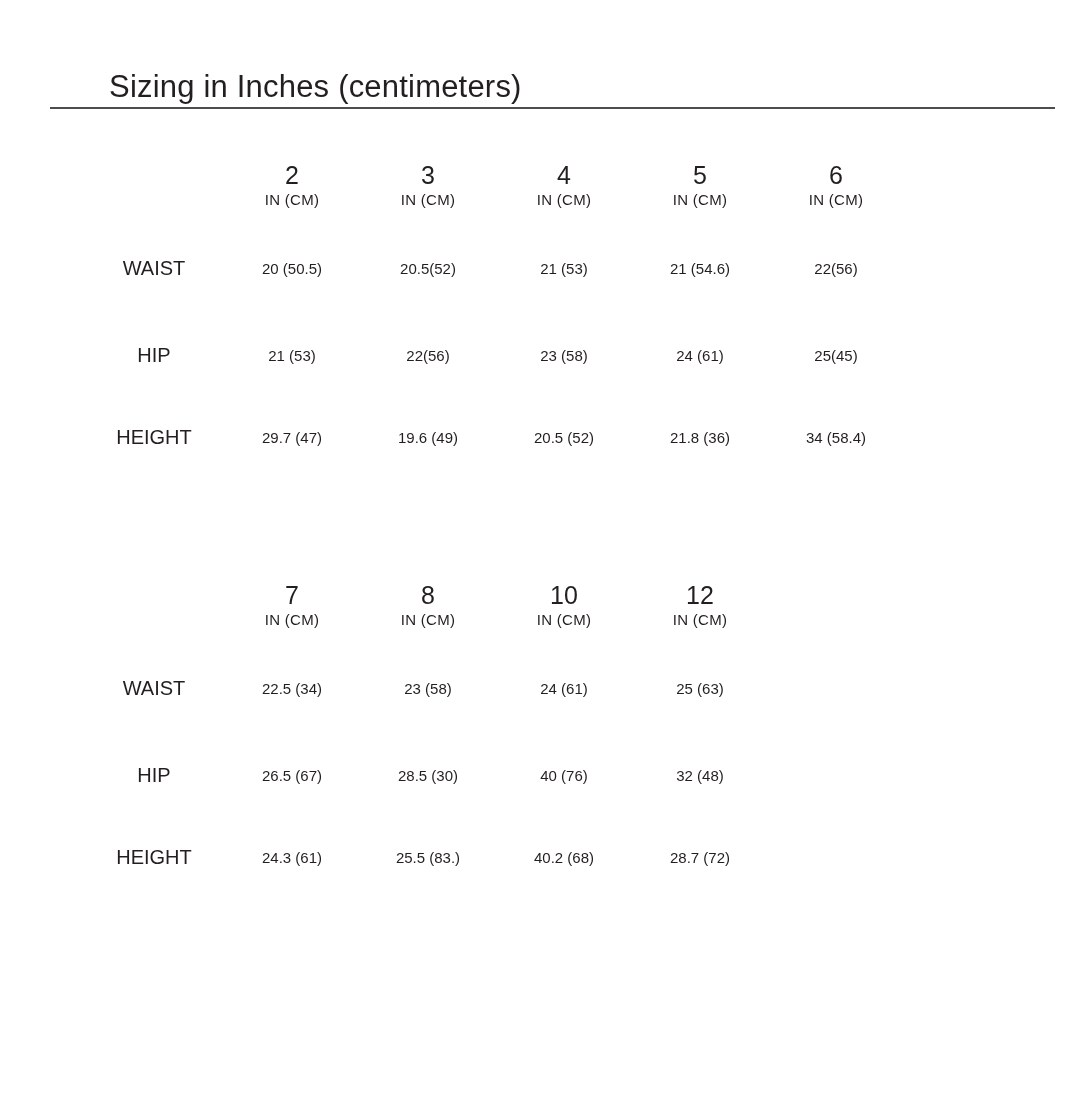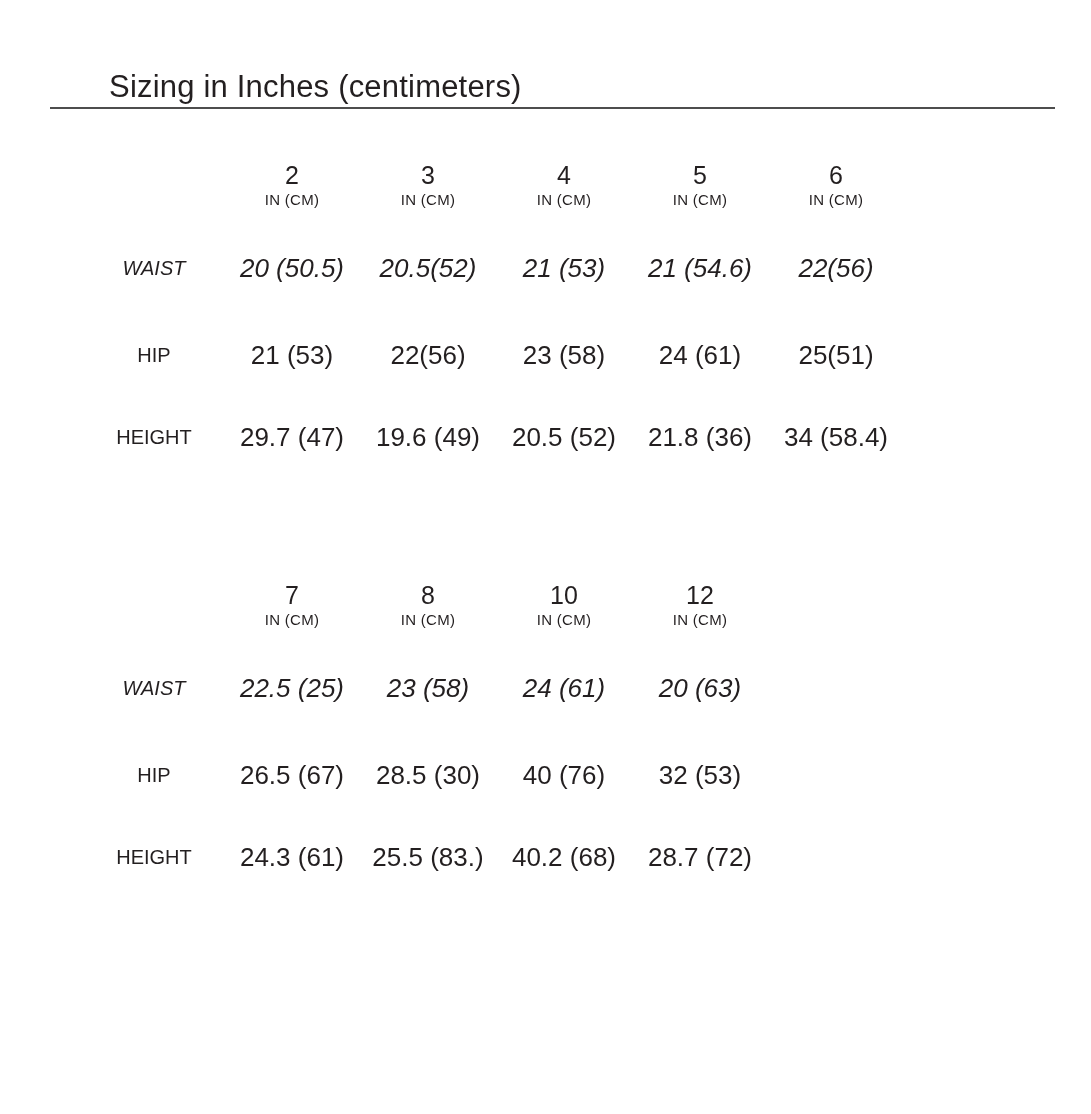--- a/index.html
+++ b/index.html
@@ -74,26 +74,26 @@
     letter-spacing: 0.3px;
   }
 
   .row-label {
     font-size: 20px;
     text-align: center;
     white-space: nowrap;
   }
 
   .cell-val {
-    font-size: 26px;
+    font-size: 15px;
     white-space: nowrap;
   }
 
   .data-row { height: 82px; }
-  .data-row.first { height: 92px; font-style: italic; }
+  .data-row.first { height: 92px; }
 
   
   .c-label { width: 140px; }
   .c-data  { width: 136px; }
 </style>
 </head>
 <body>
 
 <div class="page">
 
@@ -136,21 +136,21 @@
         <td class="c-data cell-val">21 (53)</td>
         <td class="c-data cell-val">21 (54.6)</td>
         <td class="c-data cell-val">22(56)</td>
       </tr>
       <tr class="data-row">
         <td class="c-label row-label">HIP</td>
         <td class="c-data cell-val">21 (53)</td>
         <td class="c-data cell-val">22(56)</td>
         <td class="c-data cell-val">23 (58)</td>
         <td class="c-data cell-val">24 (61)</td>
-        <td class="c-data cell-val">25(51)</td>
+        <td class="c-data cell-val">25(45)</td>
       </tr>
       <tr class="data-row">
         <td class="c-label row-label">HEIGHT</td>
         <td class="c-data cell-val">29.7 (47)</td>
         <td class="c-data cell-val">19.6 (49)</td>
         <td class="c-data cell-val">20.5 (52)</td>
         <td class="c-data cell-val">21.8 (36)</td>
         <td class="c-data cell-val">34 (58.4)</td>
       </tr>
     </tbody>
@@ -175,32 +175,32 @@
         <th class="c-data col-head">
           <span class="sz">12</span>
           <span class="unit">IN (CM)</span>
         </th>
         <th class="c-data"></th>
       </tr>
     </thead>
     <tbody>
       <tr class="data-row first">
         <td class="c-label row-label">WAIST</td>
-        <td class="c-data cell-val">22.5 (25)</td>
+        <td class="c-data cell-val">22.5 (34)</td>
         <td class="c-data cell-val">23 (58)</td>
         <td class="c-data cell-val">24 (61)</td>
-        <td class="c-data cell-val">20 (63)</td>
+        <td class="c-data cell-val">25 (63)</td>
         <td class="c-data"></td>
       </tr>
       <tr class="data-row">
         <td class="c-label row-label">HIP</td>
         <td class="c-data cell-val">26.5 (67)</td>
         <td class="c-data cell-val">28.5 (30)</td>
         <td class="c-data cell-val">40 (76)</td>
-        <td class="c-data cell-val">32 (53)</td>
+        <td class="c-data cell-val">32 (48)</td>
         <td class="c-data"></td>
       </tr>
       <tr class="data-row">
         <td class="c-label row-label">HEIGHT</td>
         <td class="c-data cell-val">24.3 (61)</td>
         <td class="c-data cell-val">25.5 (83.)</td>
         <td class="c-data cell-val">40.2 (68)</td>
         <td class="c-data cell-val">28.7 (72)</td>
         <td class="c-data"></td>
       </tr>

